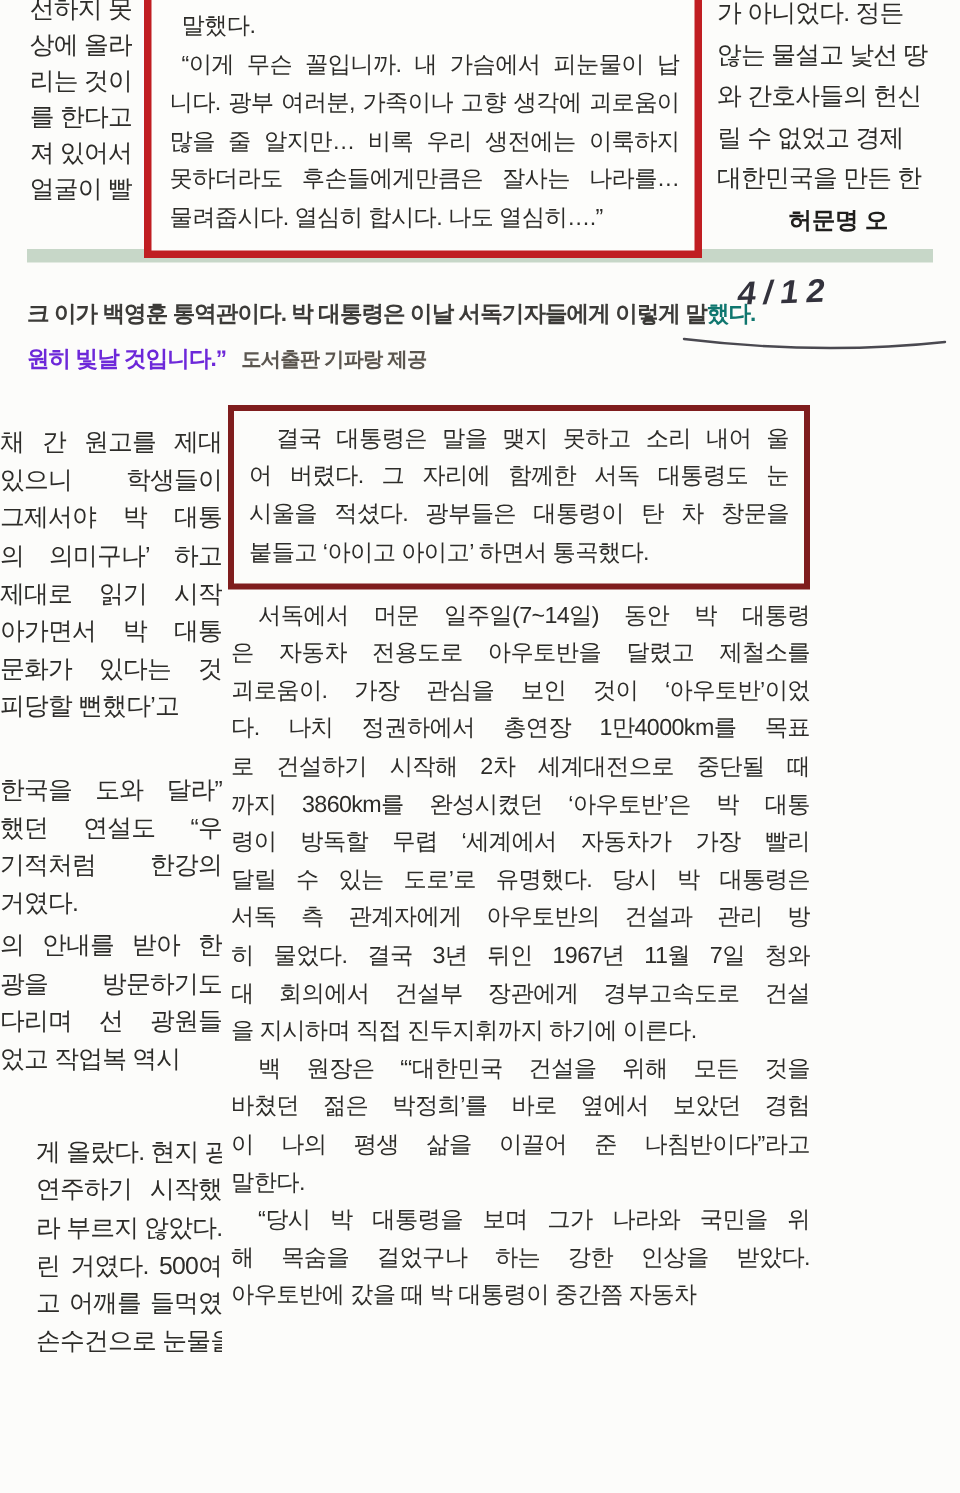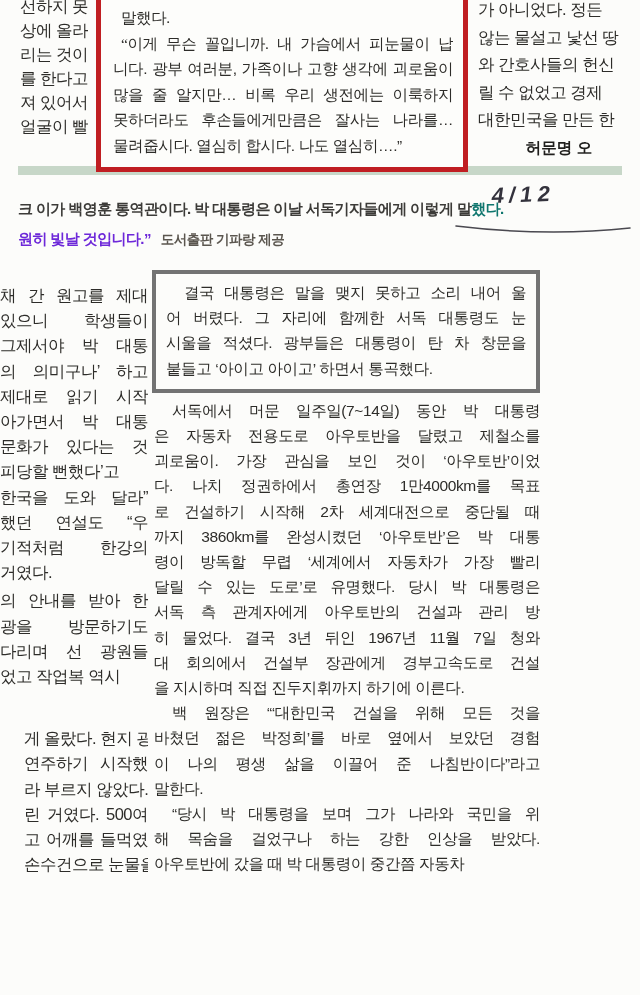--- a/index.html
+++ b/index.html
@@ -13,48 +13,48 @@
   .jl{text-align:justify;text-align-last:justify;}
   
   .top-left-col{left:0;top:-6px;width:88px;}
   .top-left-col .ln{line-height:24px;font-size:16.5px;text-align:right;letter-spacing:-0.5px;}
   .quote-box{
     left:96px;top:-14px;width:372px;height:186px;box-sizing:border-box;
     border:5px solid #c01e22;background:#fdfdfb;z-index:2;
     padding:14px 10px 0 12px;overflow:hidden;
   }
   .quote-box .ln{line-height:25.5px;font-size:15.5px;letter-spacing:-0.4px;}
-  .quote-box .fi{text-indent:8px;font-family:Liberation Serif, serif;}
+  .quote-box .fi{text-indent:8px;}
   .green-bar{left:18px;top:166px;width:604px;height:9px;background:#c7d7c8;z-index:1;}
   .top-right-col{left:478px;top:-4px;width:162px;overflow:hidden;}
   .top-right-col .ln{line-height:27.5px;font-size:16.5px;letter-spacing:-0.5px;}
   .byline{font-weight:bold;text-align:center;line-height:27.5px;font-size:15.5px;color:#1f1e1c;}
   
   .cap1{left:18px;top:200px;width:600px;font-size:15px;font-weight:bold;color:#3c3b38;letter-spacing:-0.6px;white-space:nowrap;}
   .cap1 .faded{color:#0f766e;}
   .cap2{left:18px;top:230px;width:600px;white-space:nowrap;}
   .cap2 .b{font-size:15px;font-weight:bold;color:#6d28d9;letter-spacing:-0.6px;}
   .cap2 .credit{font-size:13.5px;font-weight:bold;color:#5b564f;margin-left:10px;letter-spacing:-0.5px;}
   .handwriting{
     left:492px;top:182px;font-size:22px;font-weight:bold;color:#33323c;
     letter-spacing:5px;transform:skewX(-10deg) rotate(-2deg);z-index:3;
   }
   .swoosh{left:452px;top:220px;z-index:3;}
   
   .body-left-col{left:0;top:283px;width:148px;}
   .body-left-col .ln{line-height:25.2px;font-size:16.5px;letter-spacing:-0.5px;text-align:center;}
   .body-left-col .para .ll{text-align:left;}
-  .body-left-col .para:nth-child(2){}
+  .body-left-col .para:nth-child(2){margin-top:30px;}
   .body-left-col .para:nth-child(3){margin-top:3px;}
   .body-left-col .para:nth-child(4){margin-top:37px;padding-left:24px;}
   .body-main-col{left:152px;top:270px;width:388px;}
   .body-main-col .ln{line-height:25.2px;font-size:15.5px;letter-spacing:-0.4px;}
   .body-main-col .fi{text-indent:18px;}
   .red-box-2{
-    box-sizing:border-box;width:388px;border:4px solid #737373;
+    box-sizing:border-box;width:388px;border:4px solid #7f1d1d;
     padding:6px 10px 8px 10px;overflow:hidden;background:transparent;
   }
   .after-box{margin-top:5px;padding-left:2px;}
 </style>
 </head>
 <body>
 
 <div class="abs top-left-col">
     <div class="ln">선하지 못</div>
     <div class="ln">상에 올라</div>

